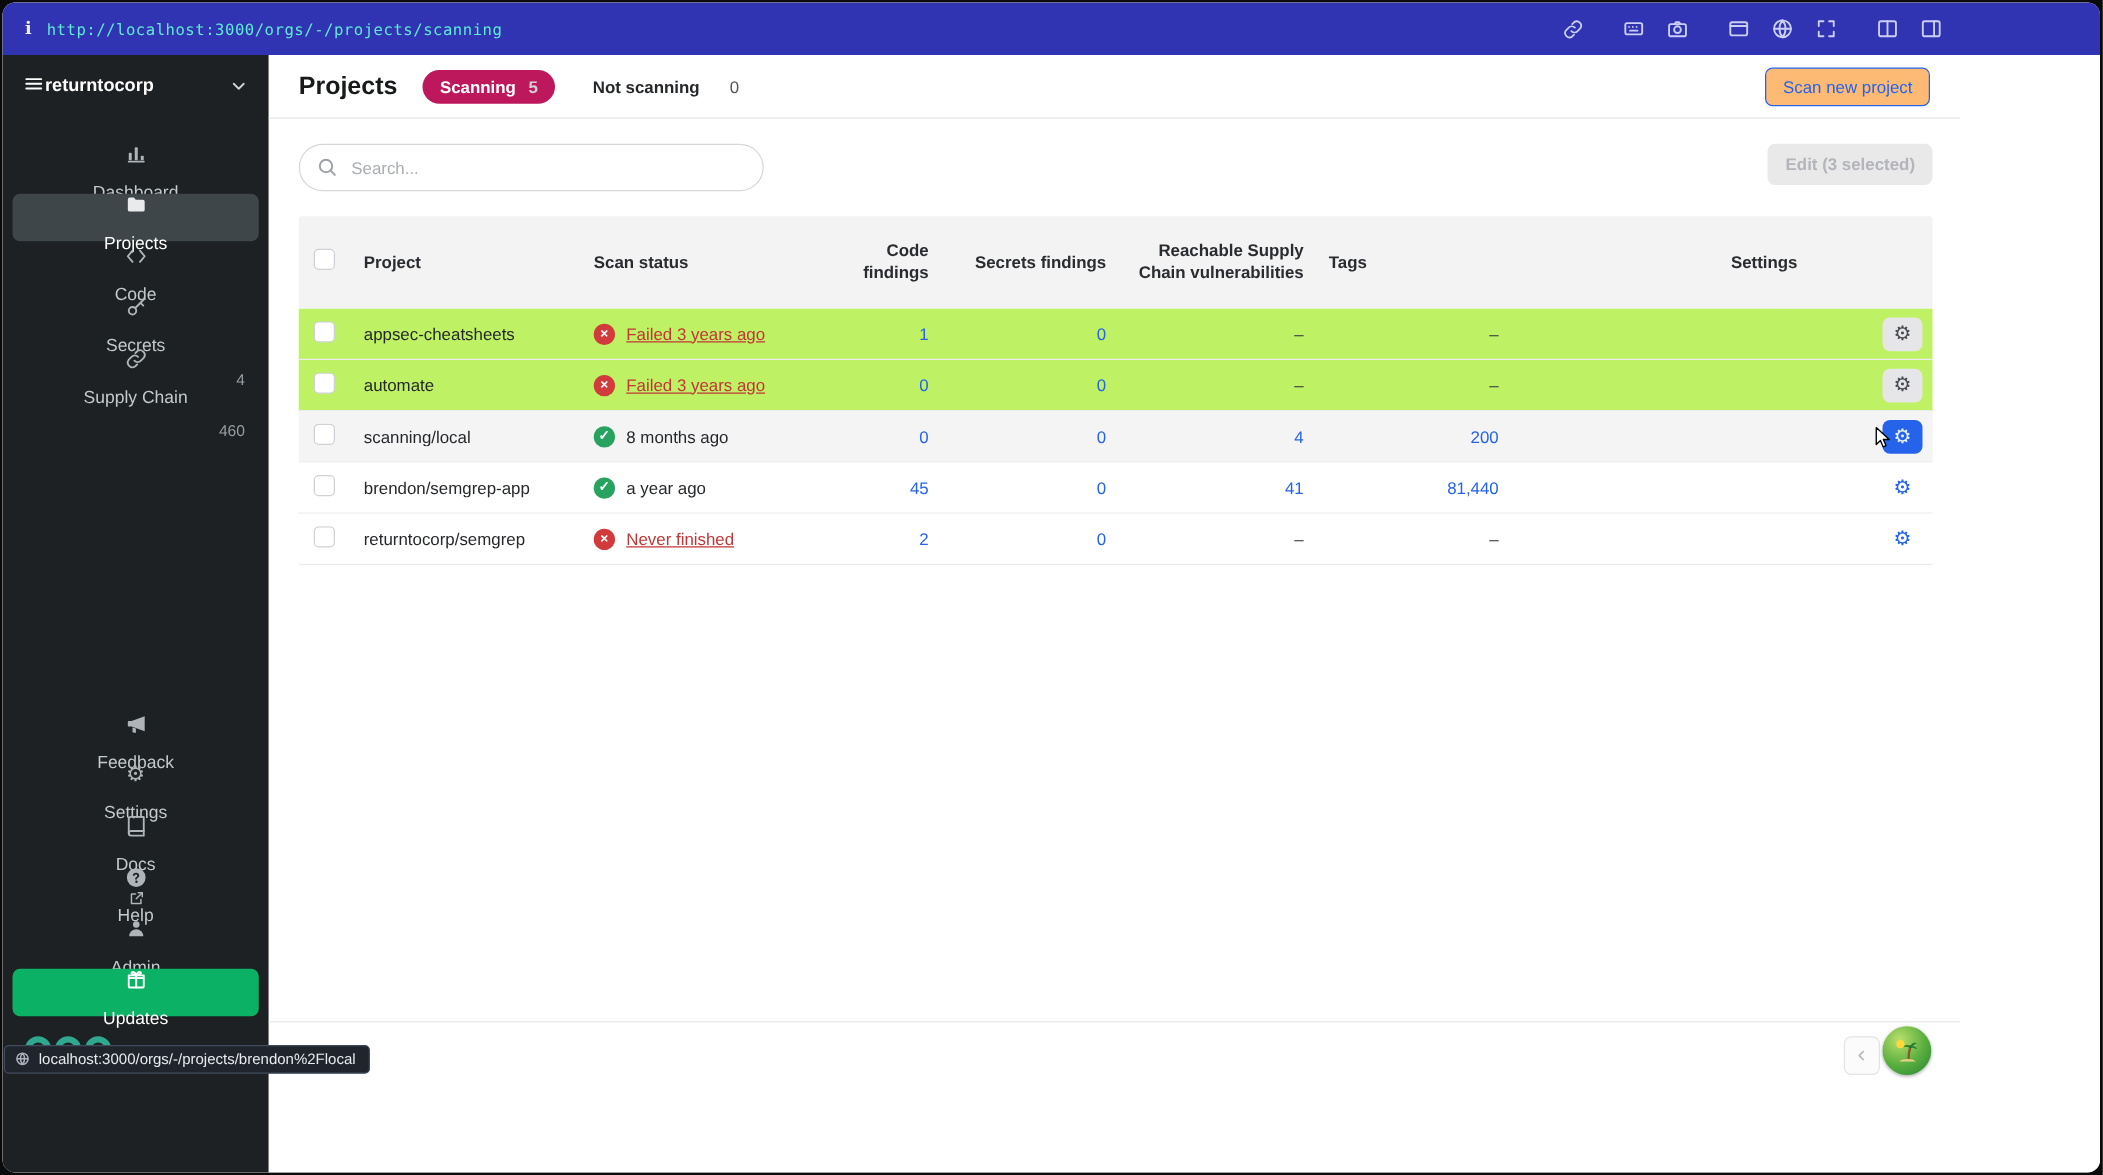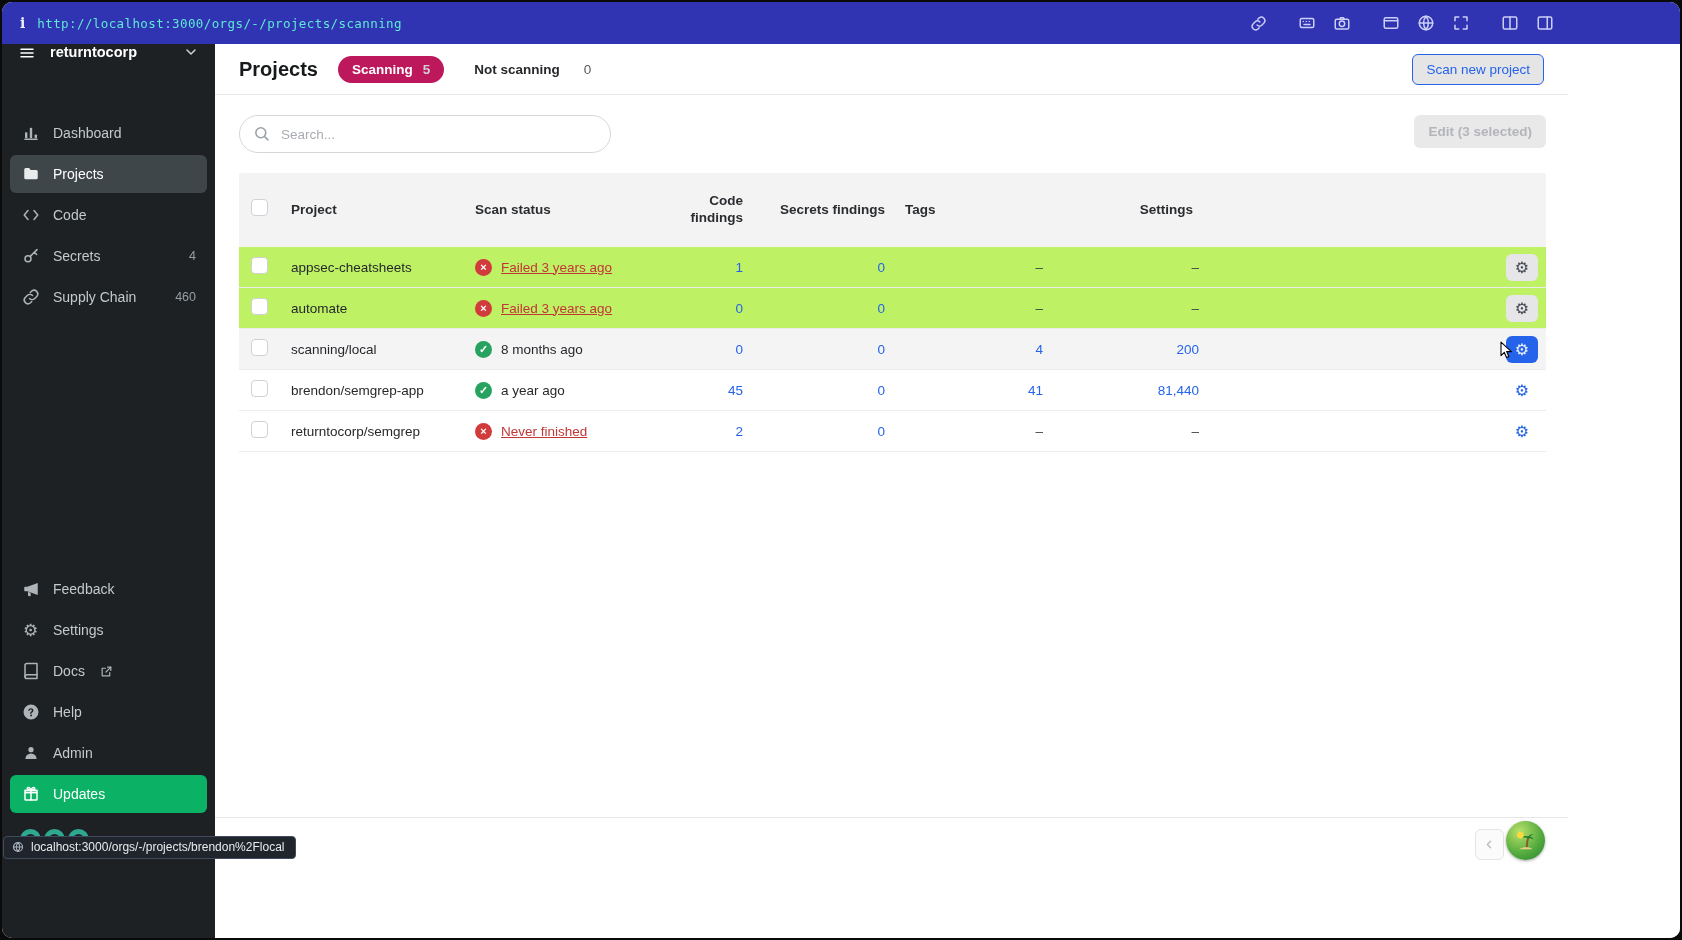--- a/index.html
+++ b/index.html
@@ -13,47 +13,47 @@
   .topbar-icons{margin-left:auto;margin-right:110px;display:flex;align-items:center;gap:17px;color:#d9dcfb;}
   .topbar-icons .grp{display:flex;align-items:center;gap:17px;}
   .topbar-icons .grp + .grp{margin-left:14px;}
   .tb-icon{display:flex;align-items:center;cursor:pointer;opacity:.92;}
 
   
   .app{flex:1;display:flex;min-height:0;}
 
   
   .sidebar{width:213px;flex:none;background:#1d2123;display:flex;flex-direction:column;color:#c9ced0;}
-  .org-row{height:50px;display:flex;align-items:flex-start;gap:14px;padding:0 16px;color:#fff;cursor:pointer;}
+  .org-row{height:50px;display:flex;align-items:center;padding:0 16px;color:#fff;cursor:pointer;}
   .org-name{font-size:14.5px;font-weight:700;}
   .org-chevron{margin-left:auto;display:flex;color:#cfd3d5;}
   .nav{padding:4px 8px;display:flex;flex-direction:column;gap:3px;}
   .nav.top{margin-top:16px;}
-  .nav-item{height:38px;border-radius:6px;display:flex;align-items:center;gap:13px;padding:0 11px;font-size:14px;color:#c4c9cb;cursor:pointer;}
+  .nav-item{height:38px;border-radius:6px;display:flex;align-items:center;gap:13px;padding:0 11px;font-size:14px;color:#c4c9cb;cursor:pointer;flex-direction:column;}
   .nav-item .ni-icon{display:flex;width:19px;justify-content:center;color:#aeb4b7;}
   .nav-item.active{background:#3e4649;color:#fff;}
   .nav-item.active .ni-icon{color:#e8eaeb;}
   .nav-item .badge{margin-left:auto;font-size:12.5px;color:#979ea2;}
   .nav-item.updates{background:#0bb266;color:#fff;}
   .nav-item.updates .ni-icon{color:#fff;}
   .gear-glyph{font-size:17px;line-height:1;}
   .ext-ic{display:flex;margin-left:2px;color:#aeb4b7;}
   .side-spacer{flex:1;}
   .logo-row{padding:12px 18px 0;display:flex;gap:3px;margin-bottom:88px;}
   .logo-ring{width:21px;height:21px;border:5.5px solid #2fa890;border-radius:50%;box-sizing:border-box;}
 
   
   .main{flex:1;min-width:0;display:flex;flex-direction:column;background:#fff;padding-right:112px;}
   .page-header{display:flex;align-items:center;height:50px;padding-left:24px;border-bottom:1px solid #e6e7e9;flex:none;}
   .page-title{font-size:20px;font-weight:700;color:#17191b;margin:0 20px 0 0;}
   .tab-pill{display:flex;align-items:center;gap:10px;background:#be185d;color:#fff;border-radius:999px;padding:6px 14px;font-size:13.5px;font-weight:700;cursor:pointer;border:none;}
   .tab-pill .count{color:#cfd1d4;font-weight:600;}
   .tab-plain{display:flex;align-items:center;gap:24px;margin-left:24px;font-size:13.5px;font-weight:700;color:#26282b;cursor:pointer;background:none;border:none;}
   .tab-plain .count{color:#55585c;font-weight:400;}
-  .scan-new{margin-left:auto;margin-right:24px;border:1px solid #2563eb;color:#2563eb;background:#e5e5e5;border-radius:6px;padding:7px 13px;font-size:13.5px;font-weight:500;cursor:pointer;}
+  .scan-new{margin-left:auto;margin-right:24px;border:1px solid #2563eb;color:#2563eb;background:#fdba74;border-radius:6px;padding:7px 13px;font-size:13.5px;font-weight:500;cursor:pointer;}
 
   .toolbar{display:flex;align-items:flex-start;padding:20px 22px 0 24px;}
   .search{position:relative;width:372px;}
   .search input{width:100%;box-sizing:border-box;height:38px;border:1px solid #d6d7da;border-radius:999px;padding:0 14px 0 41px;font-size:13.5px;color:#333;outline:none;font-family:"Liberation Sans",sans-serif;}
   .search input::placeholder{color:#a9adb2;}
   .search .mag{position:absolute;left:14px;top:10px;color:#9aa0a6;}
   .edit-btn{margin-left:auto;background:#e9e9ea;color:#b4b5ba;border:none;border-radius:6px;padding:9px 14px;font-size:13.5px;font-weight:700;cursor:default;}
 
   
   .table{margin:20px 22px 0 24px;}
@@ -325,20 +325,21 @@
           <button class="edit-btn">Edit (3 selected)</button>
         </div>
 
         <div class="table">
           <div class="thead grid">
             <div class="th cbwrap"><span class="cb"></span></div>
             <div class="th">Project</div>
             <div class="th">Scan status</div>
             <div class="th num">Code findings</div>
             <div class="th num">Secrets findings</div>
+            <div class="th num">Reachable Supply Chain vulnerabilities</div>
             <div class="th">Tags</div>
             <div class="th right">Settings</div>
           </div>
           <div>
     <div class="row grid tint">
       <div class="cell cbwrap"><span class="cb"></span></div>
       <div class="cell">appsec-cheatsheets</div>
       <div class="status failed">
         <span class="dot failed">×</span>
         <span class="txt">Failed 3 years ago</span>

